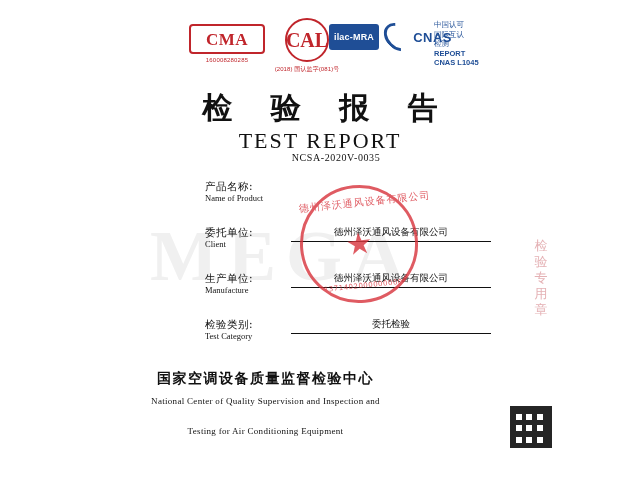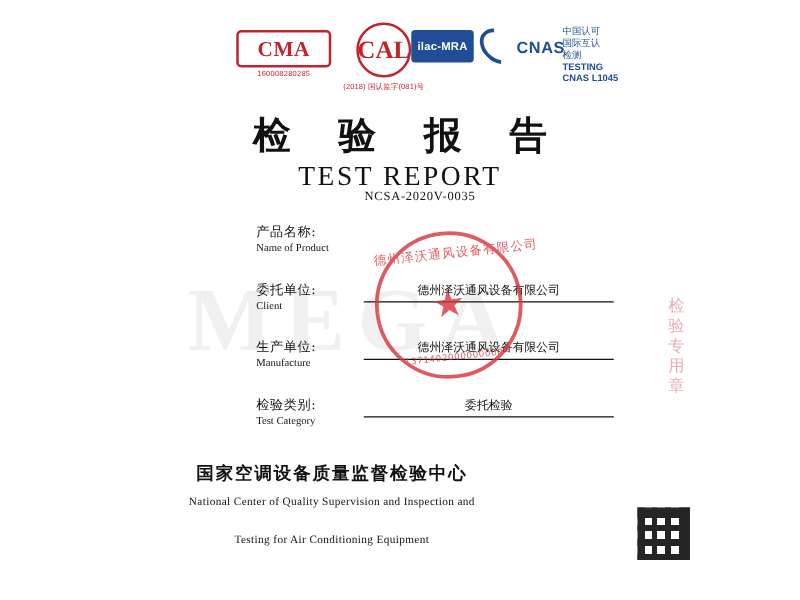--- a/index.html
+++ b/index.html
@@ -141,21 +141,20 @@
   }
 
   
   .mark-accred { left: 434px; top: 10px; width: 96px; text-align: left; }
   .accred-line {
     color: #1f4e96;
     font-size: 7.5px;
     line-height: 9.5px;
     font-family: "Liberation Sans", sans-serif;
     white-space: nowrap;
-    margin-left: 16px;
   }
   .accred-line.bold { font-weight: bold; }
 
   
   .title-cn {
     position: absolute;
     top: 88px;
     left: 0;
     width: 640px;
     text-align: center;
@@ -387,21 +386,21 @@
       <div class="cnas-wrap">
         <span class="cnas-swoosh"></span>
         <span class="cnas-text">CNAS</span>
       </div>
     </div>
 
     <div class="mark mark-accred">
       <div class="accred-line">中国认可</div>
       <div class="accred-line">国际互认</div>
       <div class="accred-line">检测</div>
-      <div class="accred-line bold">TESTING</div>
+      <div class="accred-line bold">REPORT</div>
       <div class="accred-line bold">CNAS L1045</div>
     </div>
   </div>
 
   <div class="watermark">MEGA</div>
 
   <div class="title-cn">检 验 报 告</div>
   <div class="title-en">TEST REPORT</div>
   <div class="report-no">NCSA-2020V-0035</div>
 

